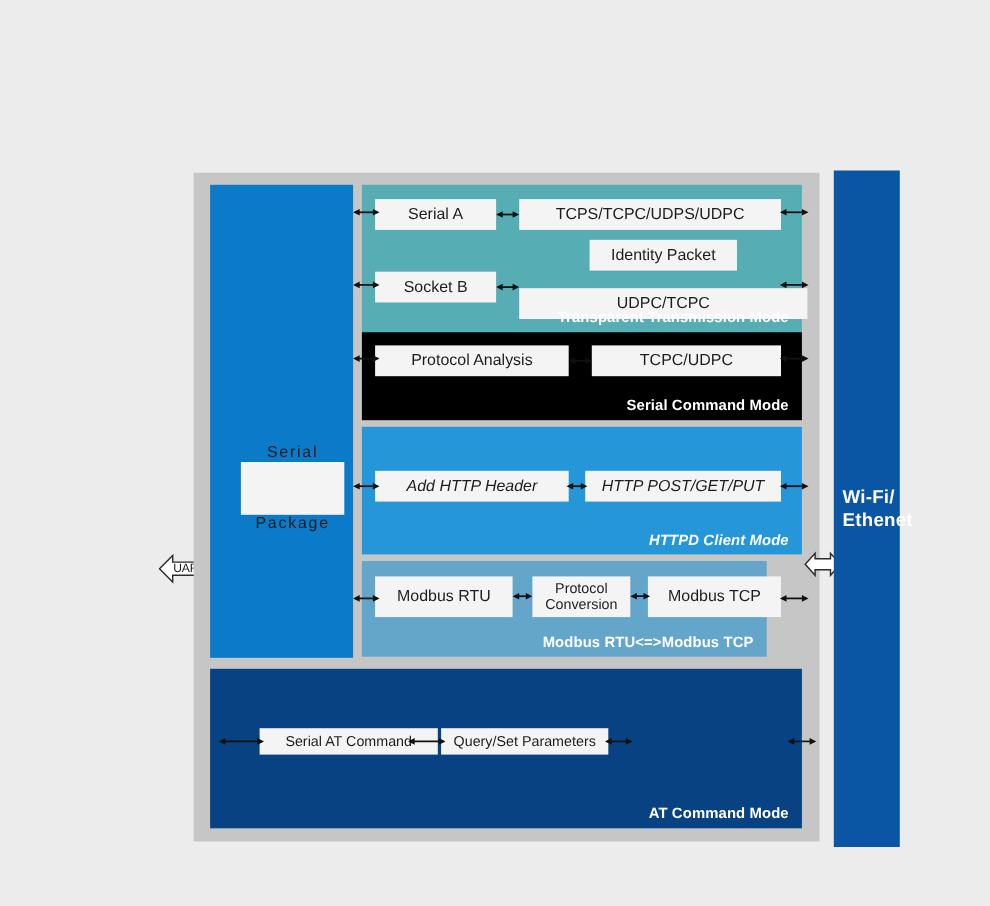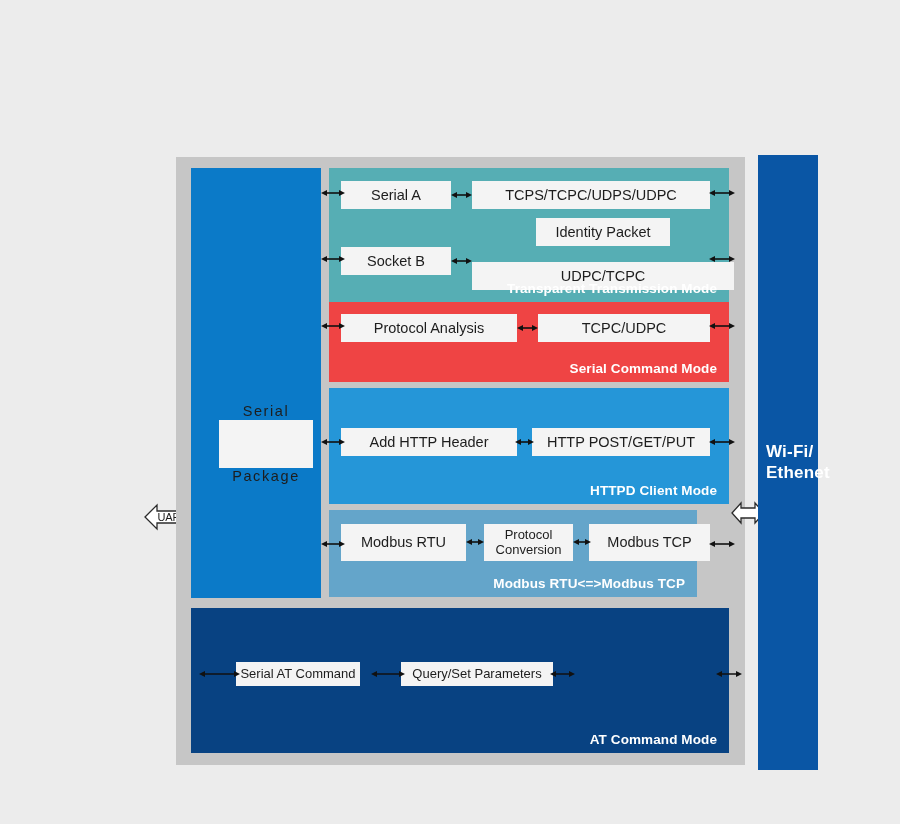--- a/index.html
+++ b/index.html
@@ -68,22 +68,22 @@
   }
 
   
   .mode-sec { position: absolute; color: #fff; }
   .mode-title {
     position: absolute; right: 12px; bottom: 6px;
     font-size: 13.5px; font-weight: bold; color: #ffffff;
     letter-spacing: .1px; white-space: nowrap;
   }
   #sec-transparent { left: 153px; top: 11px;  width: 400px; height: 134px; background: #56aeb4; }
-  #sec-serialcmd   { left: 153px; top: 145px; width: 400px; height: 80px;  background: #ef4444; }
-  #sec-httpd       { left: 153px; top: 231px; width: 400px; height: 116px; background: #2596d8; }
+  #sec-serialcmd   { left: 153px; top: 145px; width: 400px; height: 80px;  background: #000000; }
+  #sec-httpd       { left: 153px; top: 231px; width: 400px; height: 116px; background: #2596d8; font-style: italic; }
   #sec-modbus      { left: 153px; top: 353px; width: 368px; height: 87px;  background: #64a5ca; }
   #sec-at {
     left: 15px; top: 451px; width: 538px; height: 145px;
     background: #084282;
   }
 
   
   .wbox {
     position: absolute; background: #f4f4f4;
     display: flex; align-items: center; justify-content: center;
@@ -283,21 +283,21 @@
     </div>
     <div class="conn" style="left:533px; top:381px;">
       <svg width="26" height="12" viewBox="0 0 26 12">
         <line x1="2" y1="6" x2="24" y2="6" stroke="#111" stroke-width="1.6"></line>
         <polygon points="0,6 6,3 6,9" fill="#111"></polygon>
           <polygon points="26,6 20,3 20,9" fill="#111"></polygon>
       </svg>
     </div>
 
     <div class="mode-sec" id="sec-at">
-      <div class="wbox small" style="left:45px; top:54px; width:124px; height:24px;">
+      <div class="wbox small" style="left:45px; top:54px; width:162px; height:24px;">
         <span>Serial AT Command</span>
       </div>
       <div class="wbox small" style="left:210px; top:54px; width:152px; height:24px;">
         <span>Query/Set Parameters</span>
       </div>
 
       <div class="conn" style="left:8px; top:60px;">
         <svg width="41" height="12" viewBox="0 0 41 12">
           <line x1="2" y1="6" x2="39" y2="6" stroke="#111" stroke-width="1.5"></line>
           <polygon points="0,6 6,3 6,9" fill="#111"></polygon>

